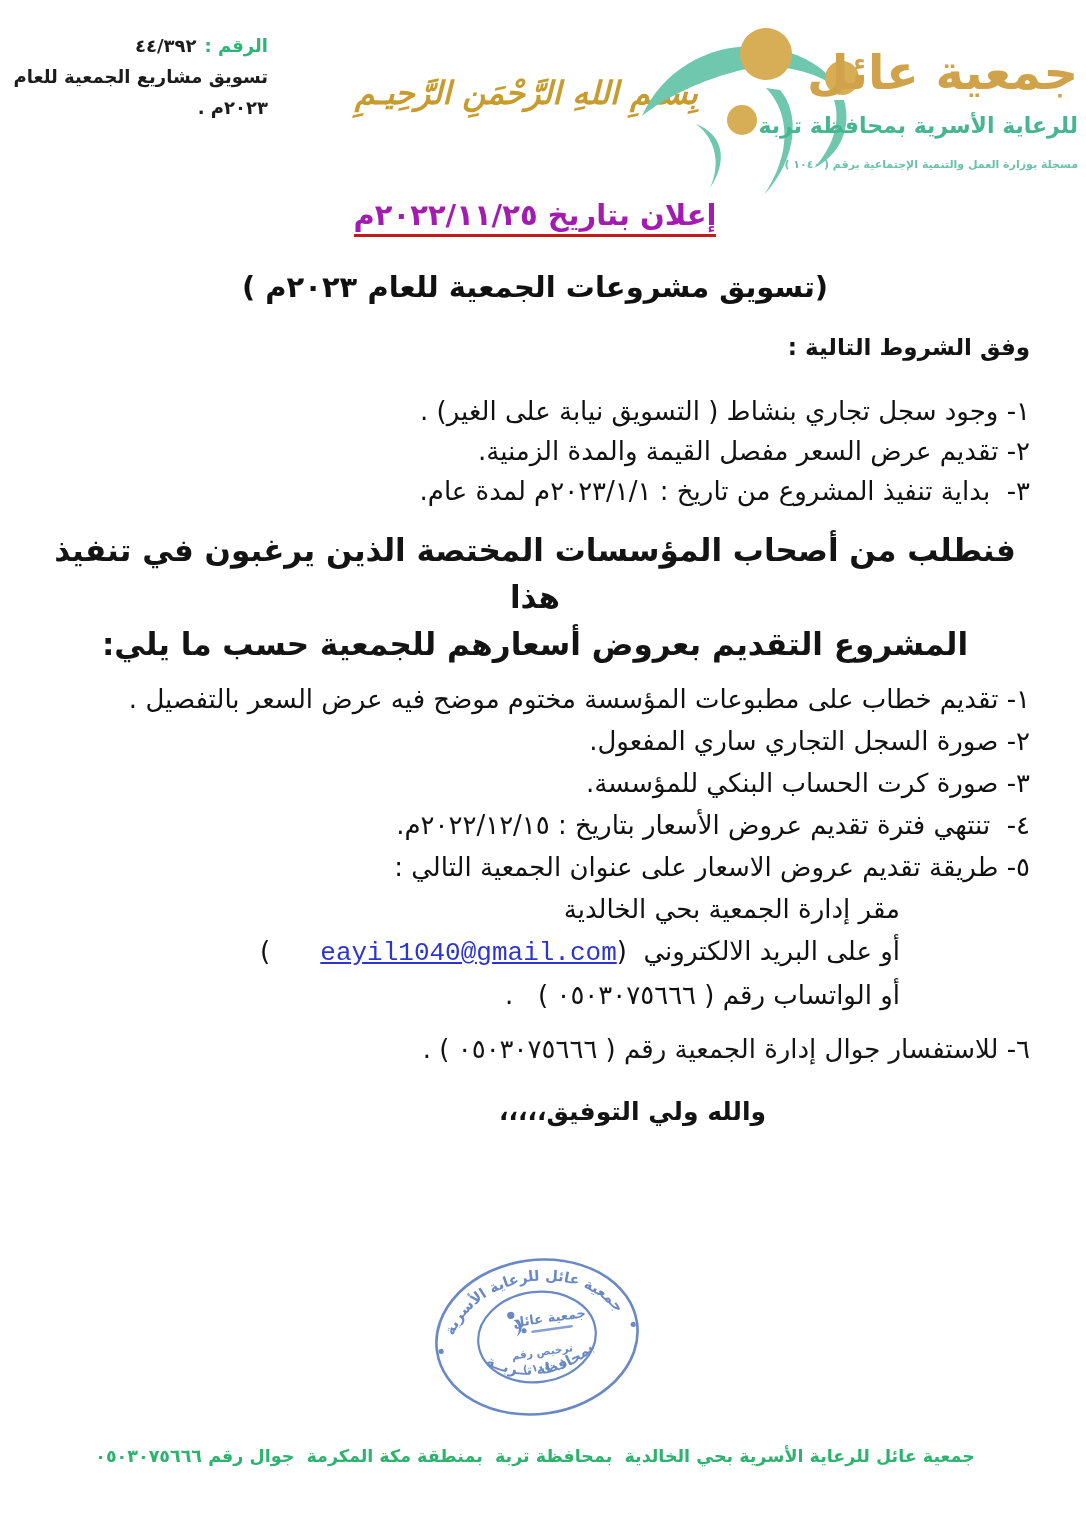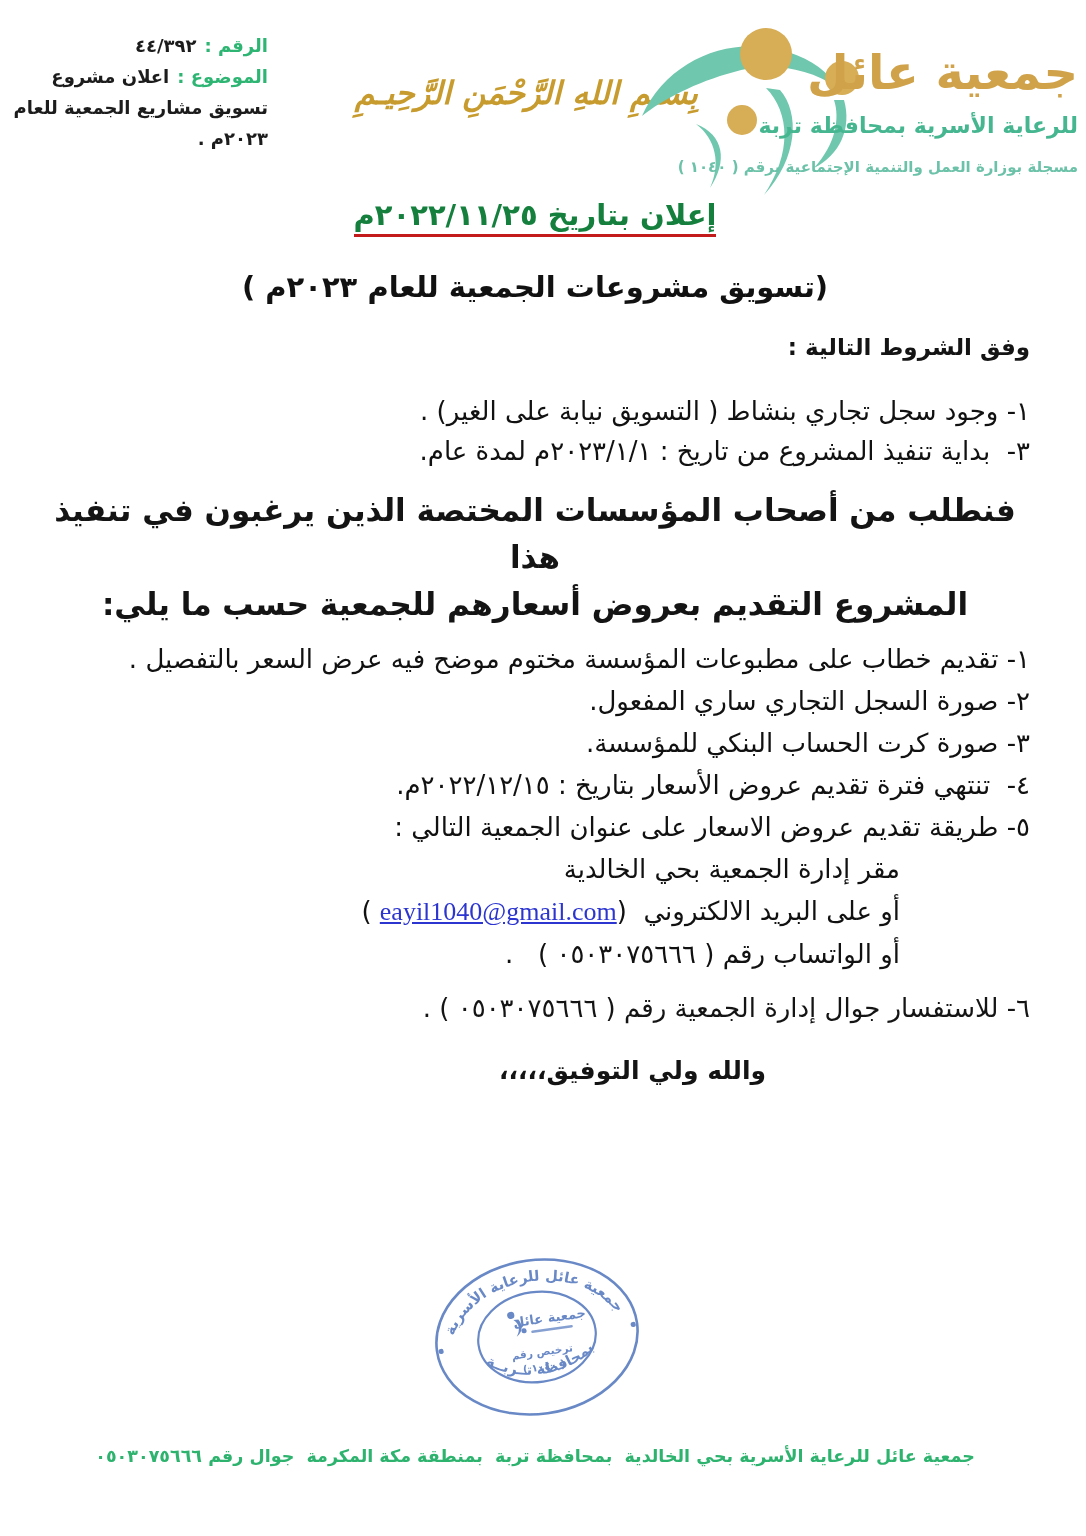--- a/index.html
+++ b/index.html
@@ -19,41 +19,41 @@
   .bismillah{position:absolute;left:382px;top:74px;width:316px;text-align:center;
              font-size:32px;font-weight:bold;font-style:italic;color:#c79b2d;
              font-family:"DejaVu Serif","DejaVu Sans",serif;white-space:nowrap;}
 
   .logo{position:absolute;left:638px;top:8px;width:444px;height:192px;}
   .logo-mark{position:absolute;left:0;top:0;}
   .logo-title{position:absolute;right:4px;top:40px;font-size:48px;font-weight:bold;
               color:#d0a24a;white-space:nowrap;line-height:1;}
   .logo-subtitle{position:absolute;right:4px;top:104px;font-size:22px;font-weight:bold;
               color:#45b690;white-space:nowrap;line-height:1.3;}
-  .logo-reg{position:absolute;right:4px;top:150px;font-size:15px;font-weight:bold;
+  .logo-reg{position:absolute;right:4px;top:150px;font-size:11px;font-weight:bold;
               color:#6cc2a8;white-space:nowrap;}
 
   
   .content{position:absolute;top:198px;right:56px;left:56px;}
-  .announce-title{text-align:center;font-size:29px;font-weight:bold;color:#15803d;height:44px;}
+  .announce-title{text-align:center;font-size:29px;font-weight:bold;color:#a21caf;height:44px;}
   .announce-title span{border-bottom:3px solid #c31b1b;padding-bottom:2px;}
 
   .intro{margin-top:22px;text-align:center;font-size:29px;font-weight:bold;
          color:#111;line-height:47px;}
   .cond-heading{margin-top:18px;text-align:right;font-size:23px;font-weight:bold;line-height:36px;}
 
   .list{margin-top:26px;font-size:26px;font-weight:normal;line-height:40px;color:#111;}
   .item{padding-right:130px;text-indent:-130px;}
   .justify{text-align:justify;}
   .sub-line{padding-right:130px;line-height:42px;}
   .list-b{margin-top:10px;line-height:42px;}
 
   .req-heading{margin-top:16px;text-align:center;font-size:31px;font-weight:bold;line-height:47px;}
 
-  .email-link{color:#2c35cf;text-decoration:underline;font-family:Liberation Serif, serif;}
+  .email-link{color:#2c35cf;text-decoration:underline;font-family:Liberation Mono, monospace;margin-left:42px;}
   .inquiry{margin-top:12px;font-size:26px;line-height:42px;}
   .closing{margin-top:22px;font-size:25px;font-weight:bold;line-height:40px;
            width:-moz-fit-content;width:fit-content;margin-right:264px;}
 
   
   .stamp{position:absolute;left:444px;top:1250px;opacity:0.88;}
 
   
   .footer{position:absolute;left:0;right:0;top:1446px;text-align:center;
           font-size:17.5px;font-weight:bold;color:#2db36e;}
@@ -61,23 +61,20 @@
 </head>
 <body>
 
 <div class="page">
 
   <div class="header">
 
     <div class="ref-block">
       <div class="ref-line">
         <span class="ref-label">الرقم :</span><span class="ref-value">٤٤/٣٩٢</span>
-      </div>
-      <div class="ref-line">
-        <span class="ref-label">الموضوع :</span><span class="ref-value">اعلان مشروع</span>
       </div>
       <div class="ref-line ref-cont">تسويق مشاريع الجمعية للعام</div>
       <div class="ref-line ref-cont2">٢٠٢٣م .</div>
     </div>
 
     <div class="bismillah">بِسْـمِ اللهِ الرَّحْمَنِ الرَّحِيـمِ</div>
 
     <div class="logo">
       <svg class="logo-mark" width="230" height="195" viewBox="0 0 230 195">
         <path d="M4,108 C30,50 95,26 150,44 C175,52 190,64 200,80 C168,58 128,54 96,64 C58,74 24,92 4,108 Z" fill="#6fc7ae"></path>
@@ -101,20 +98,21 @@
     </div>
 
     <div class="intro">
       <div>(تسويق مشروعات الجمعية للعام ٢٠٢٣م )</div>
     </div>
 
     <div class="cond-heading">وفق الشروط التالية :</div>
 
     <div class="list">
       <div class="item">١- وجود سجل تجاري بنشاط ( التسويق نيابة على الغير) .</div>
+      <div class="item">٢- تقديم عرض السعر مفصل القيمة والمدة الزمنية.</div>
       <div class="item">٣-&nbsp;&nbsp;بداية تنفيذ المشروع من تاريخ : ٢٠٢٣/١/١م لمدة عام.</div>
     </div>
 
     <div class="req-heading">
       <div>فنطلب من أصحاب المؤسسات المختصة الذين يرغبون في تنفيذ هذا</div>
       <div>المشروع التقديم بعروض أسعارهم للجمعية حسب ما يلي:</div>
     </div>
 
     <div class="list list-b">
       <div class="item justify">١- تقديم خطاب على مطبوعات المؤسسة مختوم موضح فيه عرض السعر بالتفصيل .</div>

